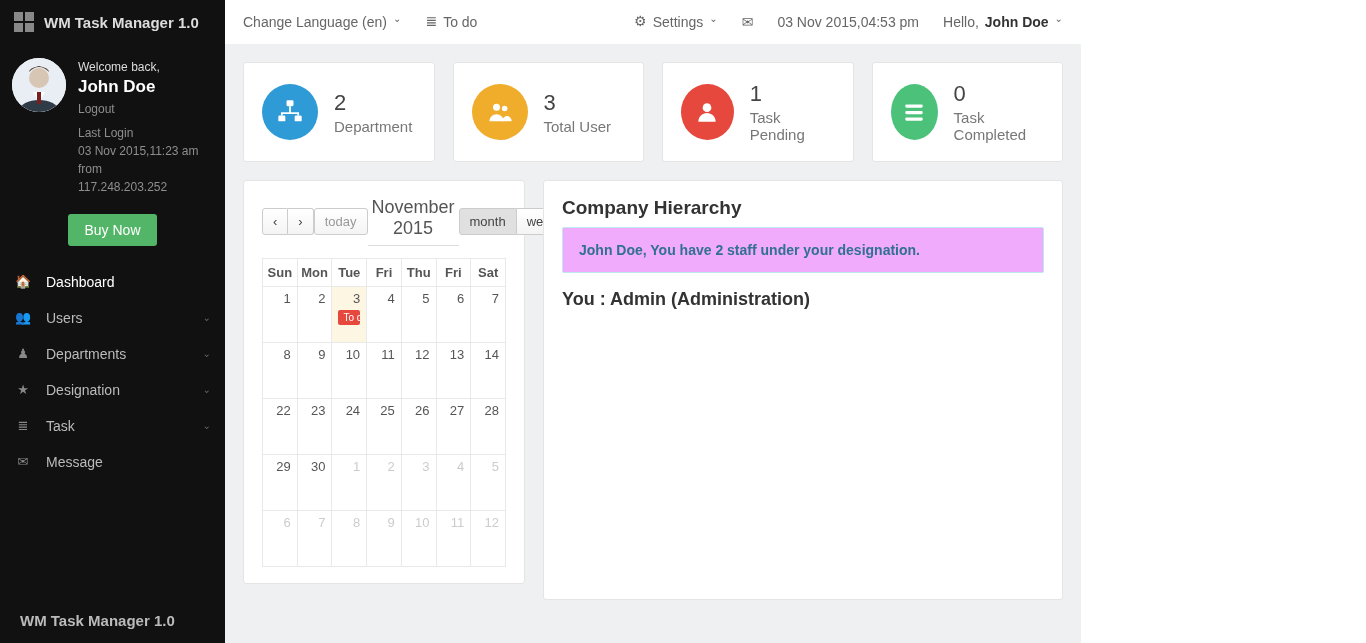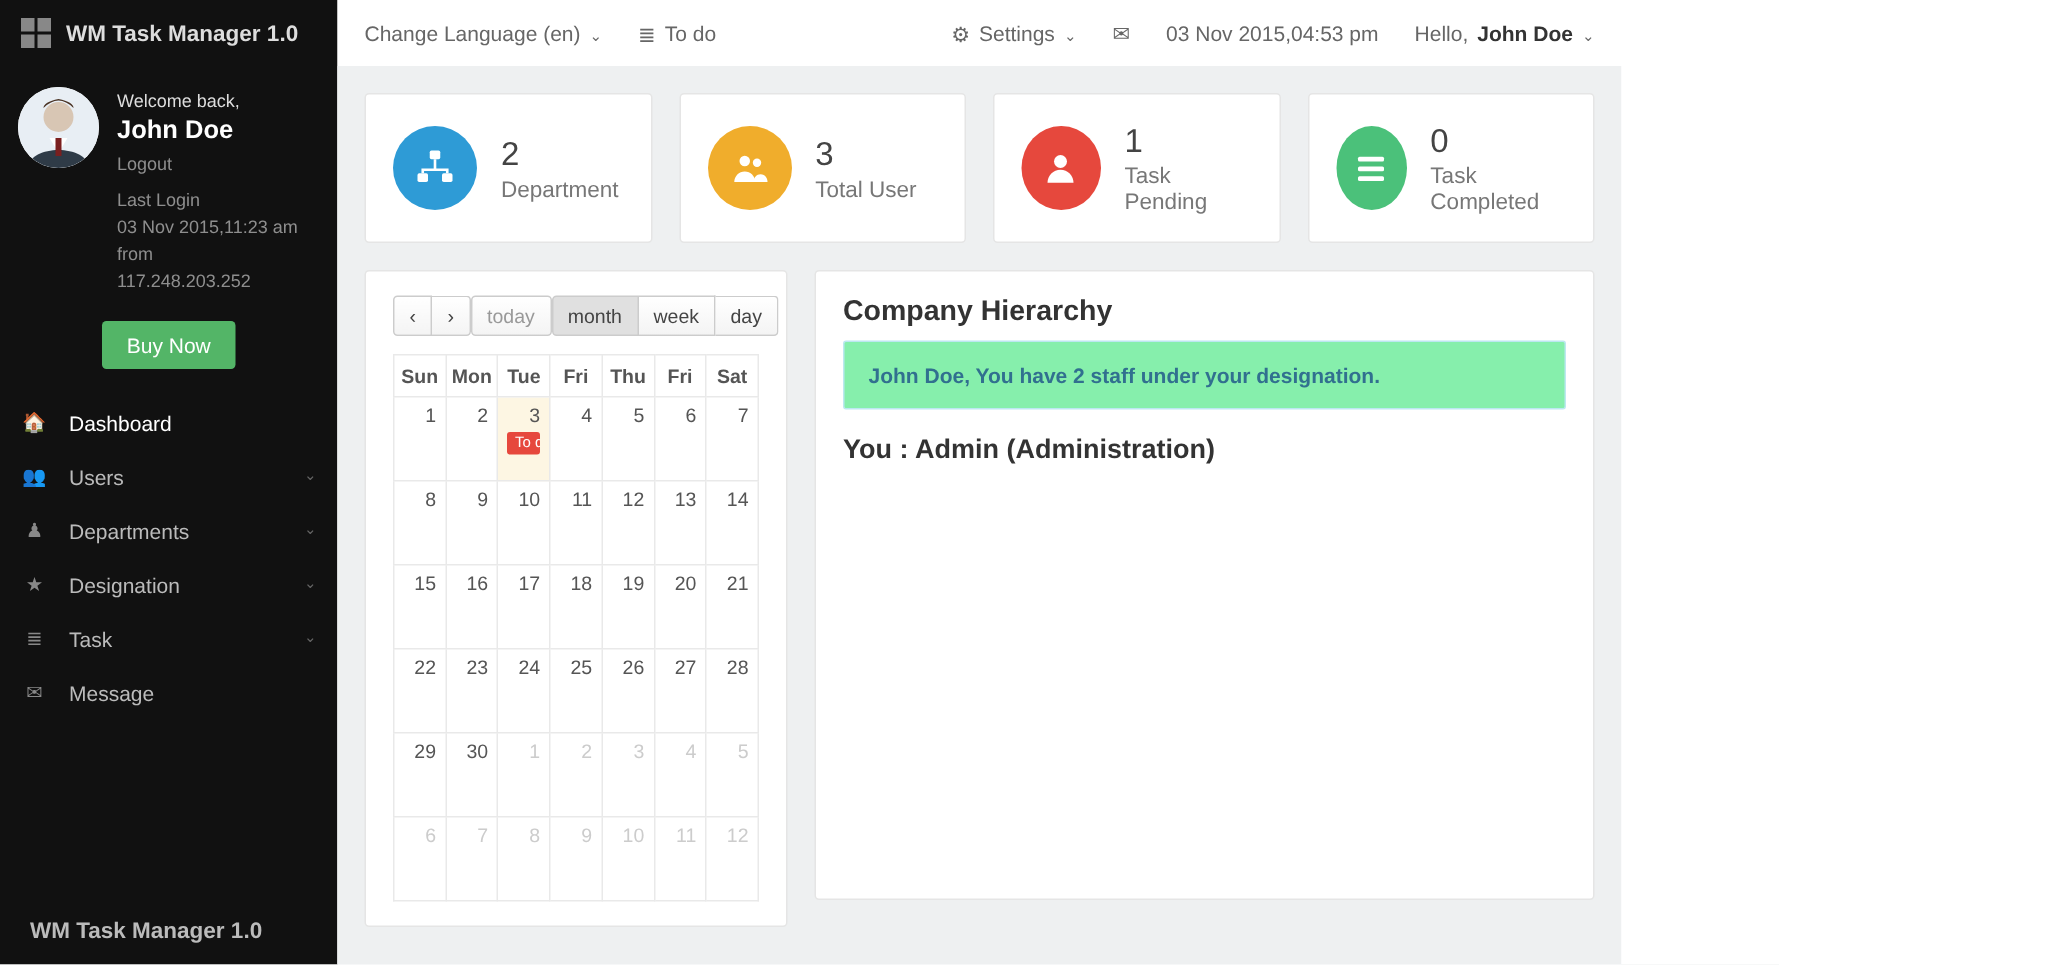--- a/index.html
+++ b/index.html
@@ -25,21 +25,21 @@
   .nav li { display:flex; align-items:center; padding:10px 14px; color:#bbb; font-size:14px; cursor:pointer; }
   .nav li.active { color:#fff; }
   .nav li .nav-icon { width:18px; text-align:center; margin-right:14px; font-size:13px; color:#888; }
   .nav li .chev { margin-left:auto; font-size:10px; color:#666; }
   .sidebar-footer { margin-top:auto; padding:10px 12px 14px; display:flex; align-items:center; gap:8px; color:#bbb; font-size:15px; font-weight:600; }
 
   
   .main { flex:1; display:flex; flex-direction:column; background:#fff; min-width:0; }
   .topbar { height:44px; display:flex; align-items:center; padding:0 18px; font-size:14px; color:#666; justify-content:space-between; }
   .topbar .left, .topbar .right { display:flex; align-items:center; gap:24px; }
-  .top-item { display:flex; align-items:flex-end; gap:6px; cursor:pointer; }
+  .top-item { display:flex; align-items:flex-start; gap:6px; cursor:pointer; }
   .top-item .caret { font-size:10px; }
   .hello strong { color:#333; font-weight:700; }
 
   
   .content { flex:1; background:#eef0f1; padding:18px; overflow-y:auto; }
   .content-inner { display:flex; flex-direction:column; gap:18px; min-width:0; }
 
   .stats-row { display:flex; gap:18px; }
   .stat-card { flex:1; background:#fff; border:1px solid #e5e5e5; border-radius:3px; padding:18px; display:flex; align-items:center; gap:16px; }
   .stat-icon { width:56px; height:56px; border-radius:50%; display:flex; align-items:center; justify-content:center; color:#fff; font-size:22px; }
@@ -67,21 +67,21 @@
 
   
   table.cal { width:100%; border-collapse:collapse; table-layout:fixed; }
   table.cal th { font-weight:600; color:#555; font-size:13px; padding:6px 0; border:1px solid #e9e9e9; background:#fff; }
   table.cal td { border:1px solid #e9e9e9; height:56px; vertical-align:top; text-align:right; padding:4px 6px; font-size:13px; color:#555; background:#fff; }
   table.cal td.other { color:#ccc; }
   table.cal td.today { background:#fdf6e3; }
   .event { display:inline-block; background:#e6483d; color:#fff; font-size:10px; padding:2px 5px; border-radius:2px; margin-top:4px; float:left; white-space:nowrap; overflow:hidden; max-width:100%;}
 
   
-  .alert-info { background:#86efac; border:1px solid #bce8f1; color:#31708f; padding:14px 16px; font-weight:600; font-size:14px; margin: 8px 0 16px; border-radius:2px;}
+  .alert-info { background:#f0abfc; border:1px solid #bce8f1; color:#31708f; padding:14px 16px; font-weight:600; font-size:14px; margin: 8px 0 16px; border-radius:2px;}
   .you-line { font-size:18px; font-weight:700; color:#333; margin-bottom:10px; }
   .tree { font-size:14px; color:#444; line-height:1.6; }
   .tree .lvl1 { padding-left:14px; font-weight:600;}
   .tree .lvl2 { padding-left:34px; font-weight:600;}
 
   
   .content::-webkit-scrollbar{width:14px;} .content::-webkit-scrollbar-thumb{background:#c7c7c7;border-radius:7px;} .content::-webkit-scrollbar-track{background:#f1f1f1;}
 
   
   .i { display:inline-block; line-height:1; }
@@ -268,20 +268,21 @@
         <div class="panels-row">
 
           <div class="panel calendar-panel">
             <div class="cal-head">
               <div class="btn-group">
                 <button class="btn"><span class="i">‹</span></button>
                 <button class="btn"><span class="i">›</span></button>
               </div>
               <span style="width:8px"></span>
               <button class="btn standalone muted">today</button>
+              <div class="cal-title"><span>November 2015</span></div>
               <div class="btn-group">
                 <button class="btn active">month</button>
                 <button class="btn">week</button>
                 <button class="btn">day</button>
               </div>
             </div>
             <table class="cal">
               <thead>
                   <tr id="cal-days">
                     <th>Sun</th>
@@ -336,43 +337,20 @@
                     </td>
                     <td>
                       <div>13</div>
                     </td>
                     <td>
                       <div>14</div>
                     </td>
                   </tr>
                   <tr>
                     <td>
-                      <div>15</div>
-                    </td>
-                    <td>
-                      <div>16</div>
-                    </td>
-                    <td>
-                      <div>17</div>
-                    </td>
-                    <td>
-                      <div>18</div>
-                    </td>
-                    <td>
-                      <div>19</div>
-                    </td>
-                    <td>
-                      <div>20</div>
-                    </td>
-                    <td>
-                      <div>21</div>
-                    </td>
-                  </tr>
-                  <tr>
-                    <td>
                       <div>22</div>
                     </td>
                     <td>
                       <div>23</div>
                     </td>
                     <td>
                       <div>24</div>
                     </td>
                     <td>
                       <div>25</div>

